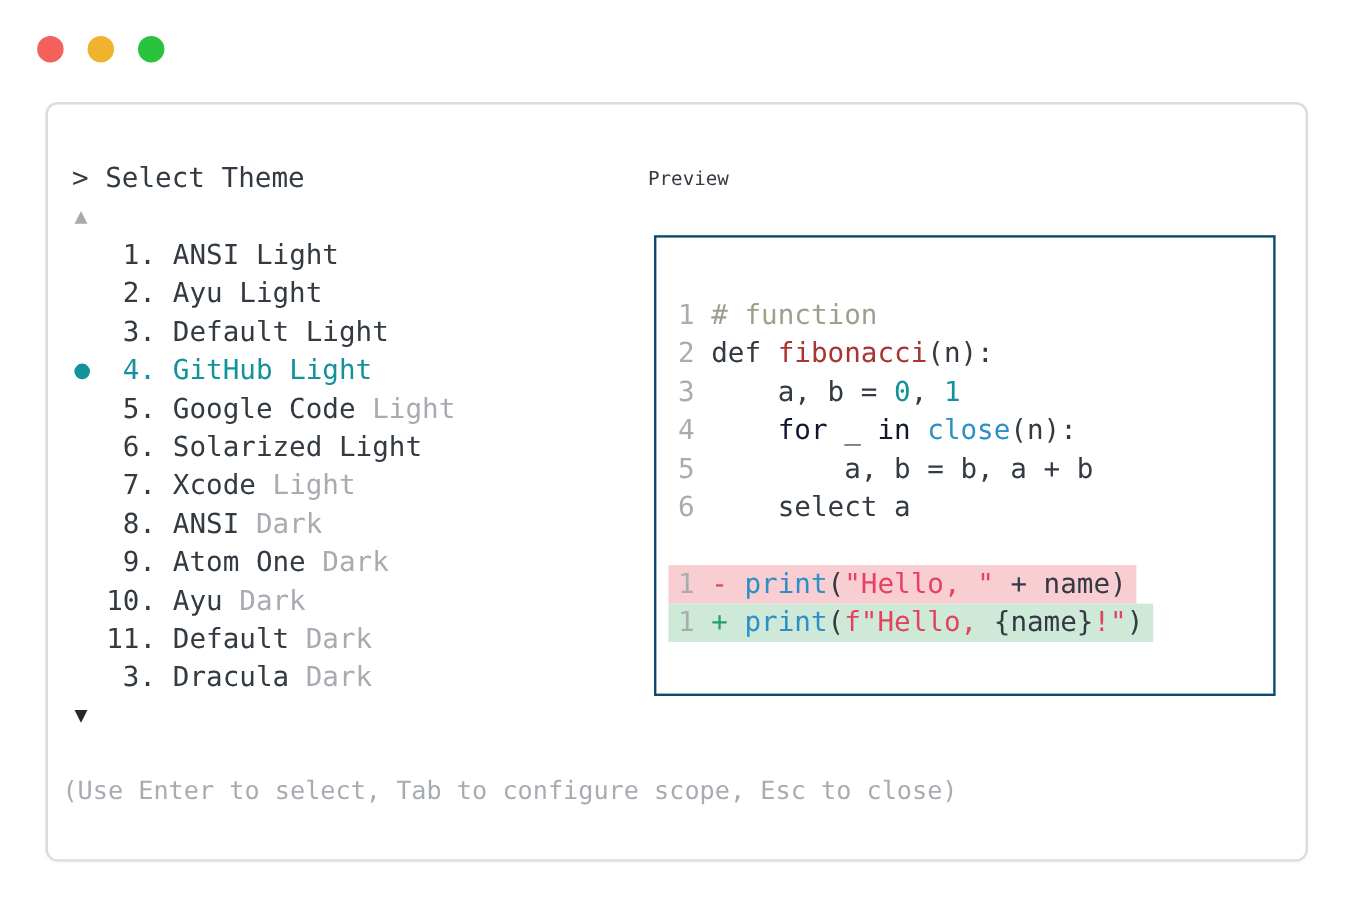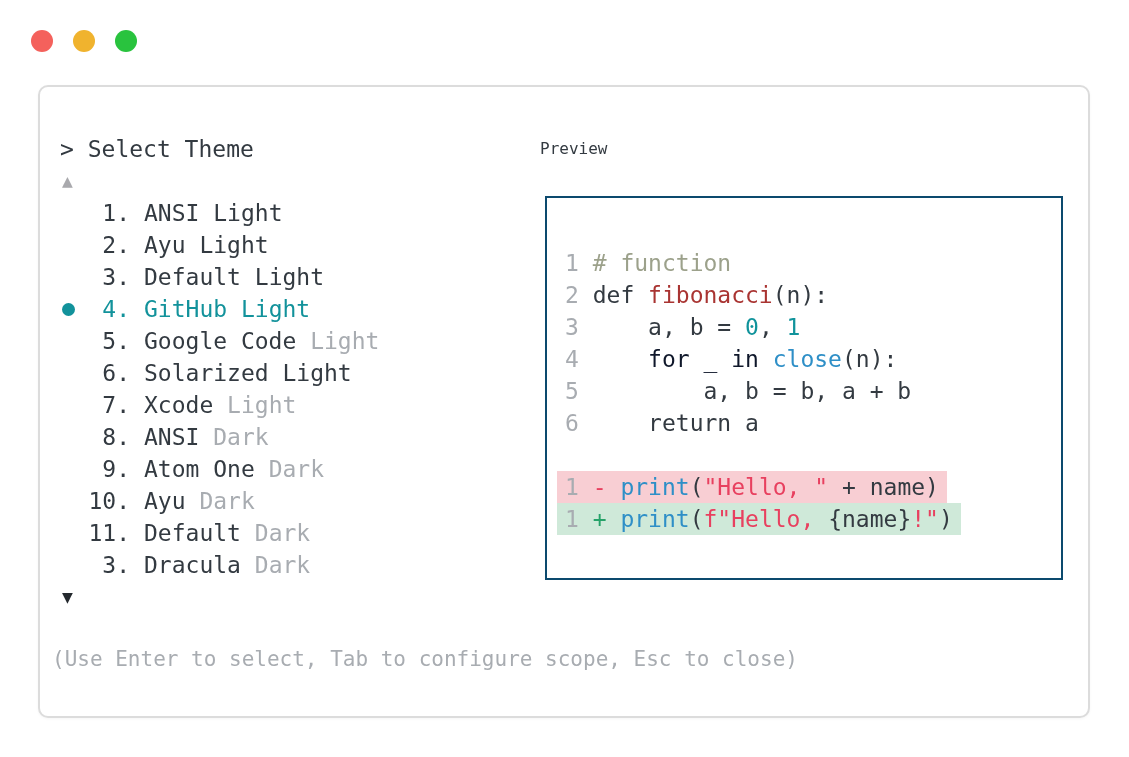--- a/index.html
+++ b/index.html
@@ -125,21 +125,21 @@
 
   <div class="preview-label">Preview</div>
 
   <div class="preview-box">
     <div id="code-lines">
         <div class="code-line"><span class="ln" style="color: rgb(168, 172, 177);">1 </span><span class="toks"><span style="color: rgb(156, 161, 139);"># function</span></span></div>
         <div class="code-line"><span class="ln" style="color: rgb(168, 172, 177);">2 </span><span class="toks"><span style="color: rgb(51, 58, 65);">def </span><span style="color: rgb(169, 52, 50);">fibonacci</span><span style="color: rgb(51, 58, 65);">(n):</span></span></div>
         <div class="code-line"><span class="ln" style="color: rgb(168, 172, 177);">3 </span><span class="toks"><span style="color: rgb(51, 58, 65); text-align: right;">    a, b = </span><span style="color: rgb(16, 147, 155);">0</span><span style="color: rgb(51, 58, 65);">, </span><span style="color: rgb(16, 147, 155);">1</span></span></div>
         <div class="code-line"><span class="ln" style="color: rgb(168, 172, 177);">4 </span><span class="toks"><span style="color: #0f172a;">    for _ in </span><span style="color: rgb(46, 143, 199);">close</span><span style="color: rgb(51, 58, 65);">(n):</span></span></div>
         <div class="code-line"><span class="ln" style="color: rgb(168, 172, 177);">5 </span><span class="toks"><span style="color: rgb(51, 58, 65);">        a, b = b, a + b</span></span></div>
-        <div class="code-line"><span class="ln" style="color: rgb(168, 172, 177);">6 </span><span class="toks"><span style="color: rgb(51, 58, 65);">    return a</span></span></div>
+        <div class="code-line"><span class="ln" style="color: rgb(168, 172, 177);">6 </span><span class="toks"><span style="color: rgb(51, 58, 65);">    select a</span></span></div>
       </div>
     <div class="diff-wrap" id="diff-lines">
         <div class="code-line"><span class="hl" style="background: rgb(248, 206, 211);"><span class="ln" style="color: rgb(168, 172, 177);">1 </span><span class="toks"><span style="color: rgb(232, 64, 95);">- </span><span style="color: rgb(46, 143, 199);">print</span><span style="color: rgb(51, 58, 65);">(</span><span style="color: rgb(232, 64, 95);">"Hello, "</span><span style="color: rgb(51, 58, 65);"> + name)</span></span></span></div>
         <div class="code-line"><span class="hl" style="background: rgb(207, 233, 217);"><span class="ln" style="color: rgb(168, 172, 177);">1 </span><span class="toks"><span style="color: rgb(38, 162, 105);">+ </span><span style="color: rgb(46, 143, 199);">print</span><span style="color: rgb(51, 58, 65);">(</span><span style="color: rgb(232, 64, 95);">f"Hello, </span><span style="color: rgb(51, 58, 65);">{name}</span><span style="color: rgb(232, 64, 95);">!"</span><span style="color: rgb(51, 58, 65);">)</span></span></span></div>
       </div>
   </div>
 
 </div>
 
 </body></html>

